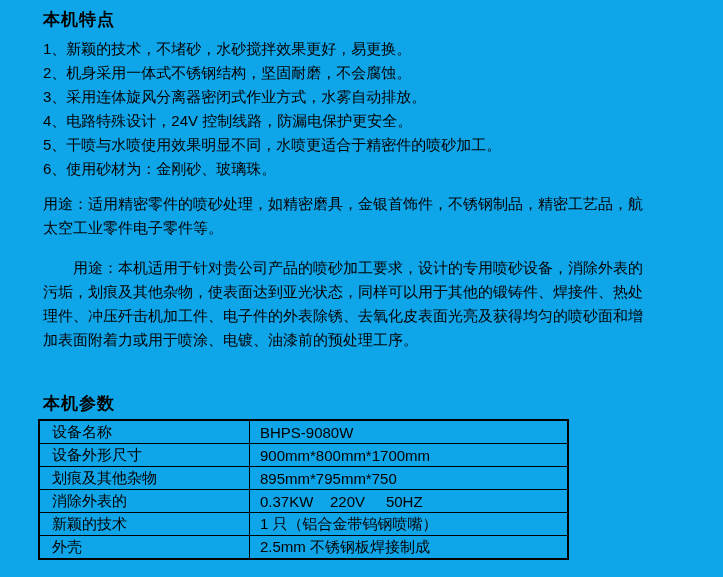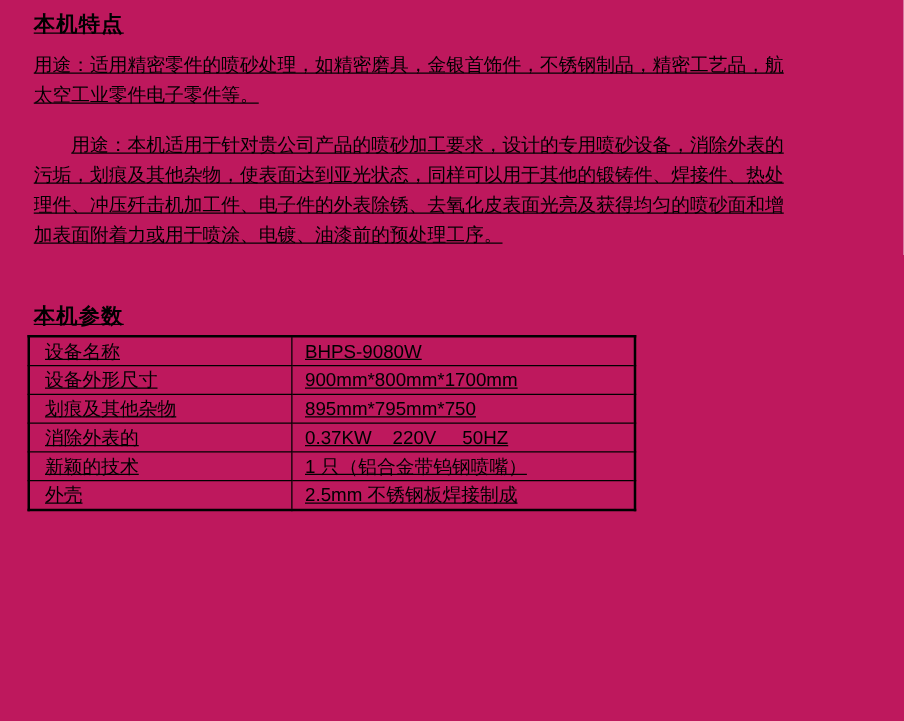--- a/index.html
+++ b/index.html
@@ -6,25 +6,24 @@
     margin: 0;
     padding: 0;
     background: #ffffff;
     color: #000000;
     font-family: "Liberation Sans", sans-serif;
   }
   .page {
     position: relative;
     width: 723px;
     height: 577px;
-    background: #be185d;
+    background: #0ea5e9;
     box-sizing: border-box;
-    padding: 9px 18px 0 27px;
+    padding: 9px 18px 0 43px;
     overflow: hidden;
-    text-decoration: underline;
   }
   .section-title {
     font-size: 17px;
     font-weight: bold;
     line-height: 21px;
     margin: 0 0 7px 0;
     letter-spacing: 1px;
   }
   .features-list { margin: 0; }
   .feature-item {
@@ -41,41 +40,49 @@
   }
   .usage-note { margin-top: 11px; }
   .usage-paragraph {
     margin-top: 16px;
     text-indent: 2em;
   }
   .params-title { margin: 41px 0 5px 0; }
   .params-table {
     border-collapse: collapse;
     margin-left: -5px;
-    width: 487px;
+    width: 531px;
     table-layout: fixed;
   }
   .params-table, .params-table td { border: 1px solid #000000; }
   .params-table { border-width: 2px; }
   .params-table td {
     font-size: 15px;
     height: 22px;
     vertical-align: middle;
     padding: 0 4px 0 12px;
   }
   td.param-label { width: 193px; }
   td.param-value { white-space: pre-wrap; padding-left: 10px; }
 </style>
 </head>
 <body>
 
 <div class="page">
 
   <h1 class="section-title">本机特点</h1>
 
+  <div class="features-list">
+    <div class="feature-item">1、新颖的技术，不堵砂，水砂搅拌效果更好，易更换。</div>
+    <div class="feature-item">2、机身采用一体式不锈钢结构，坚固耐磨，不会腐蚀。</div>
+    <div class="feature-item">3、采用连体旋风分离器密闭式作业方式，水雾自动排放。</div>
+    <div class="feature-item">4、电路特殊设计，24V 控制线路，防漏电保护更安全。</div>
+    <div class="feature-item">5、干喷与水喷使用效果明显不同，水喷更适合于精密件的喷砂加工。</div>
+    <div class="feature-item">6、使用砂材为：金刚砂、玻璃珠。</div>
+  </div>
 
   <p class="para usage-note">用途：适用精密零件的喷砂处理，如精密磨具，金银首饰件，不锈钢制品，精密工艺品，航
 太空工业零件电子零件等。</p>
 
   <p class="para usage-paragraph">用途：本机适用于针对贵公司产品的喷砂加工要求，设计的专用喷砂设备，消除外表的
 污垢，划痕及其他杂物，使表面达到亚光状态，同样可以用于其他的锻铸件、焊接件、热处
 理件、冲压歼击机加工件、电子件的外表除锈、去氧化皮表面光亮及获得均匀的喷砂面和增
 加表面附着力或用于喷涂、电镀、油漆前的预处理工序。</p>
 
   <h2 class="section-title params-title">本机参数</h2>

